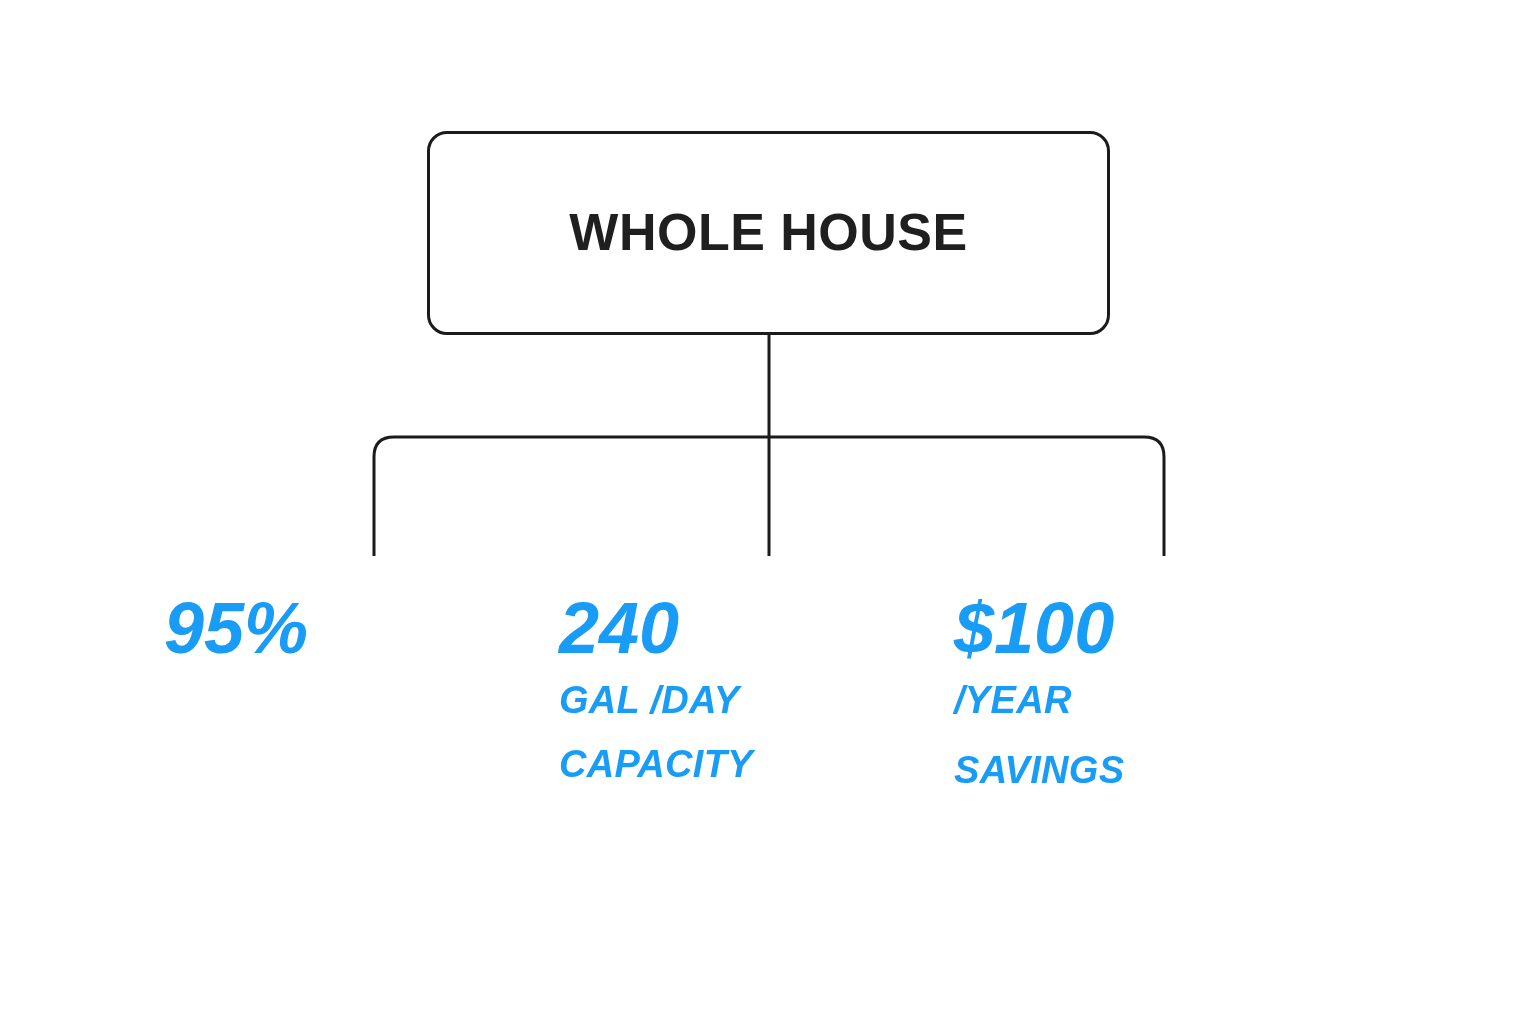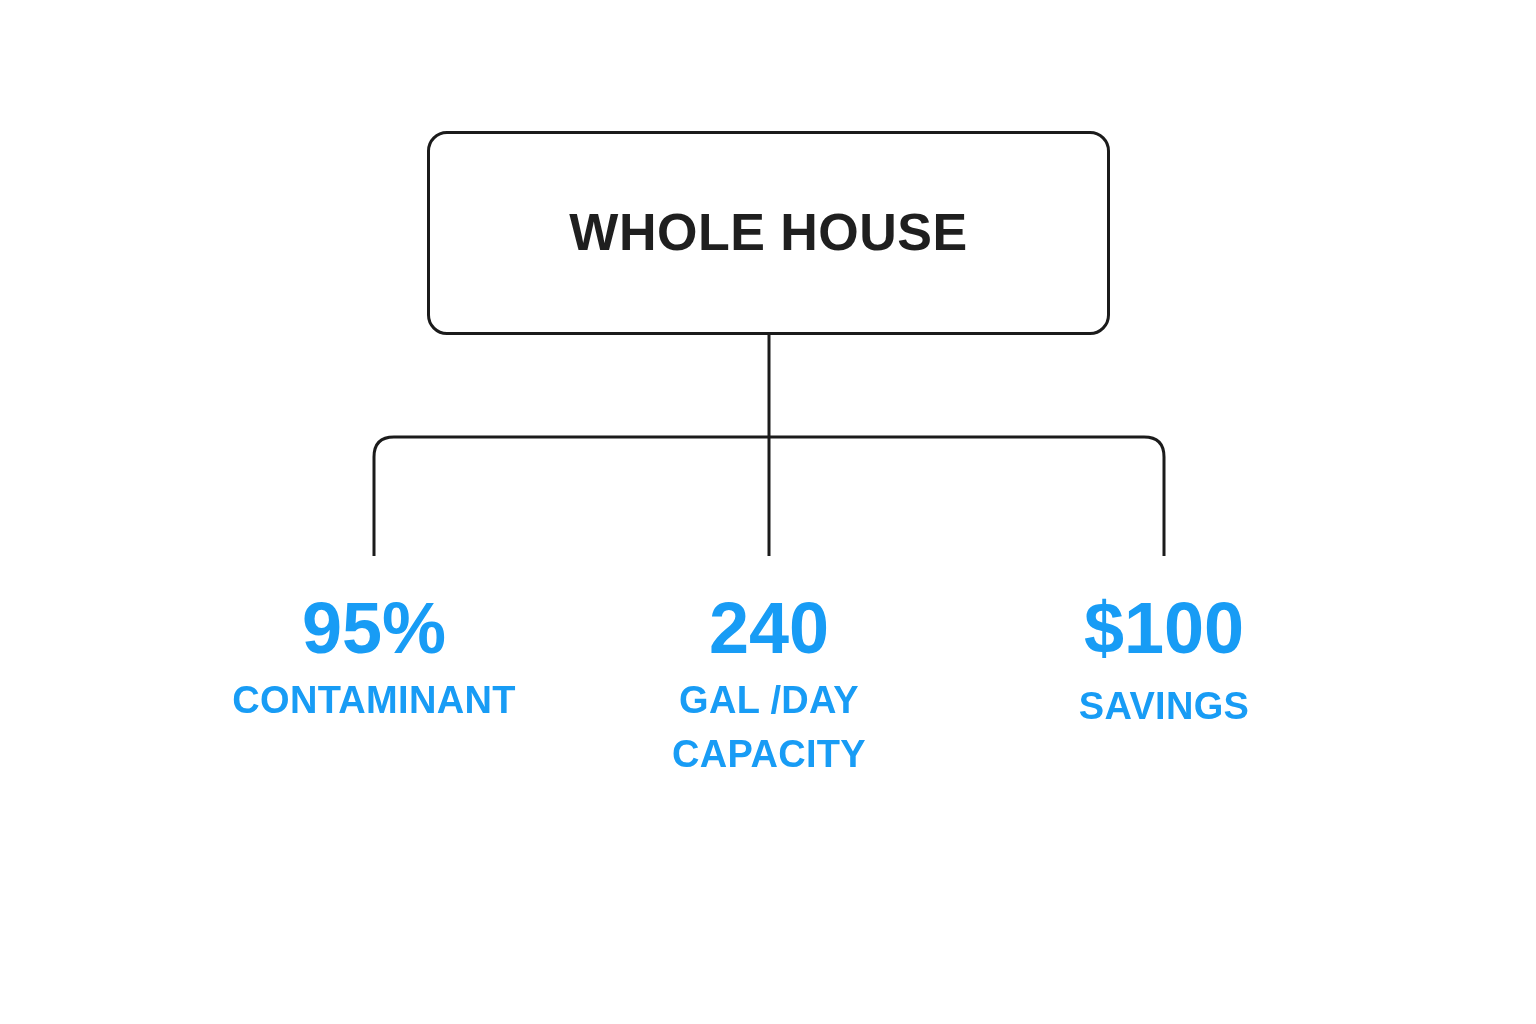--- a/index.html
+++ b/index.html
@@ -66,22 +66,23 @@
     left: 0;
     top: 592px;
     width: 1536px;
     height: 230px;
     z-index: 2;
   }
   .stat {
     position: absolute;
     top: 0;
     width: 420px;
-    text-align: center;
+    text-align: left;
     color: #189cf5;
+    font-style: italic;
   }
   .stat-1 { left: 164px; }
   .stat-2 { left: 559px; }
   .stat-3 { left: 954px; }
 
   .stat-value {
     font-size: 72px;
     font-weight: bold;
     line-height: 1.0;
     letter-spacing: 0px;
@@ -113,28 +114,28 @@
   </svg>
 
   <div class="title-box">
     <div class="title-line">WHOLE HOUSE</div>
   </div>
 
   <div class="stats-row">
 
     <div class="stat stat-1">
       <div class="stat-value">95%</div>
-      <div class="stat-label">CONTAMINANT</div>
     </div>
 
     <div class="stat stat-2">
       <div class="stat-value">240</div>
       <div class="stat-label">GAL /DAY</div>
-      <div class="stat-label" style="margin-top:0">CAPACITY</div>
+      <div class="stat-label" style="margin-top:10px">CAPACITY</div>
     </div>
 
     <div class="stat stat-3">
       <div class="stat-value">$100</div>
+      <div class="stat-label">/YEAR</div>
       <div class="stat-label" style="margin-top:16px">SAVINGS</div>
     </div>
 
   </div>
 </div>
 
 </body></html>

